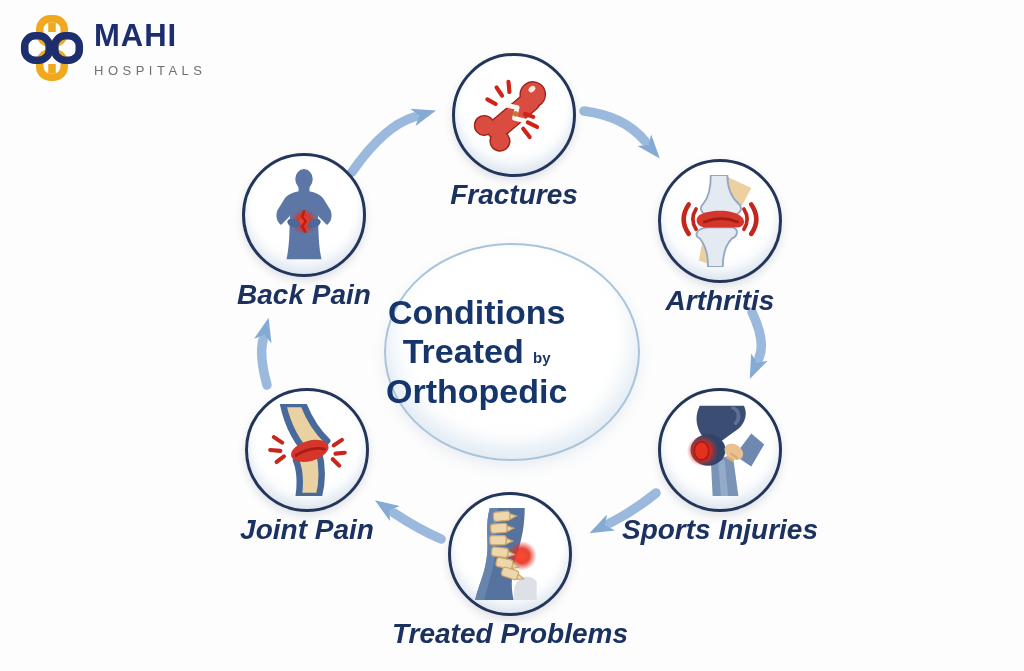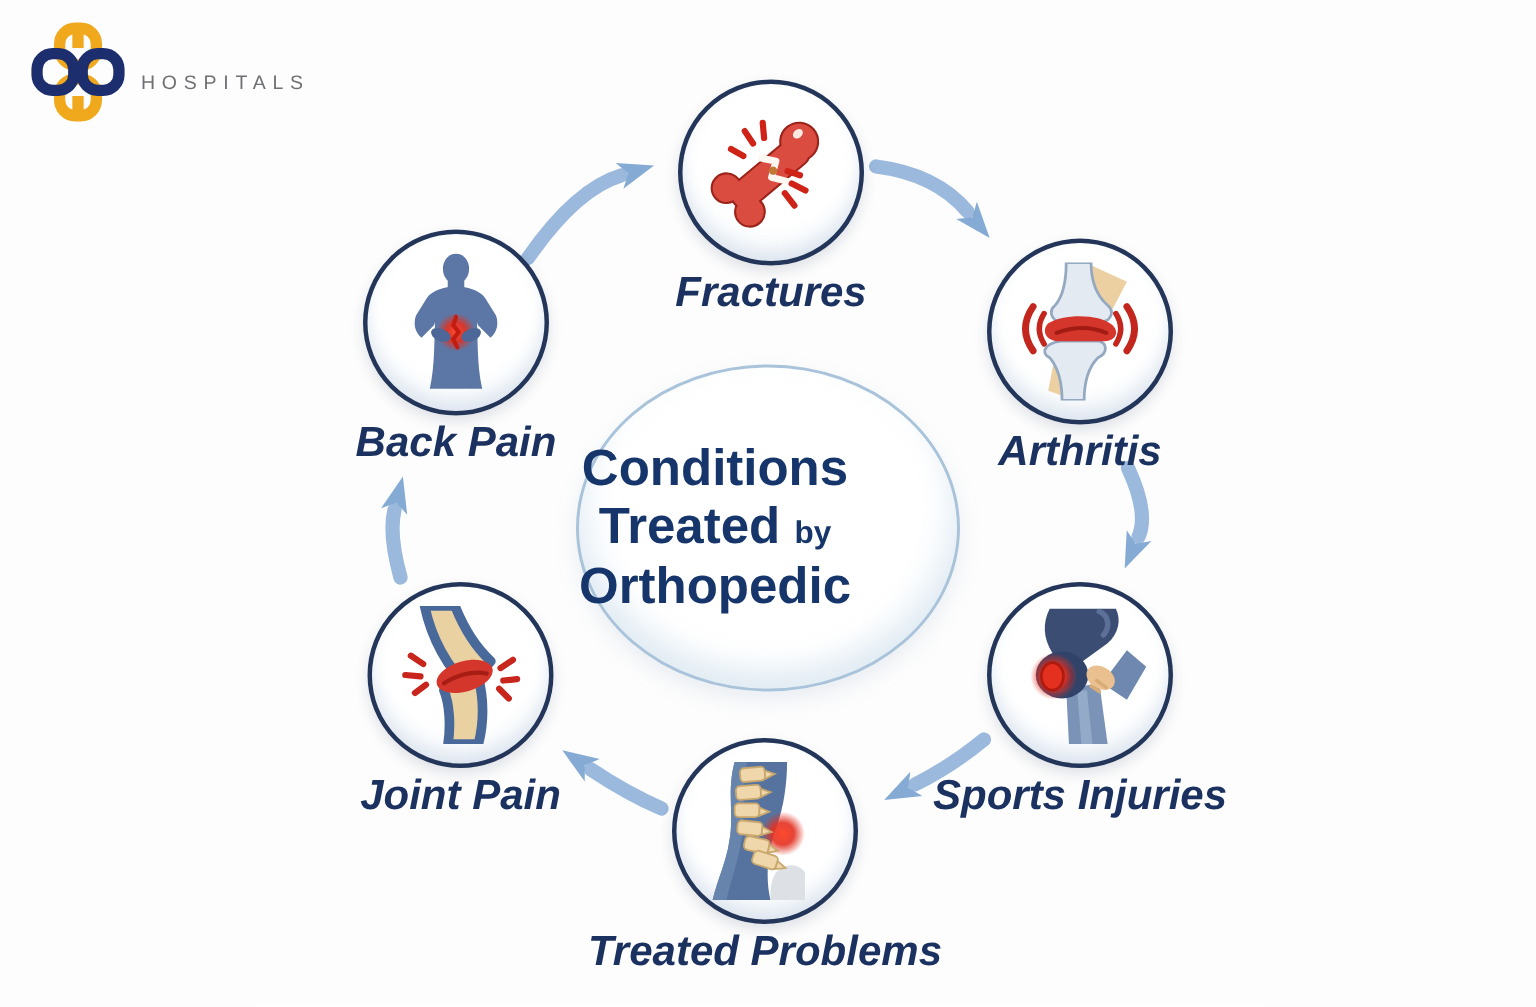--- a/index.html
+++ b/index.html
@@ -30,21 +30,21 @@
   }
   
   .center-ellipse{
     position:absolute;left:384px;top:243px;width:256px;height:218px;border-radius:50%;
     border:2px solid #a9c3da;box-sizing:border-box;
     background:radial-gradient(ellipse at 50% 38%, #ffffff 58%, #f2f7fb 80%, #e6eef6 100%);
     box-shadow:inset 0 -12px 20px rgba(160,190,215,.25), 0 6px 14px rgba(120,150,180,.15);
     display:flex;align-items:center;text-align:center;
   }
   .center-ellipse .txt{font-size:34px;font-weight:700;color:#16366b;line-height:1.16;}
-  .center-ellipse .small{font-size:21px;font-weight:700;}
+  .center-ellipse .small{font-size:15px;font-weight:700;}
   .hidden-defs{position:absolute;width:0;height:0;}
 </style>
 </head>
 <body>
 
 <div class="canvas">
 
   <svg class="hidden-defs" aria-hidden="true">
     <defs>
       <radialGradient id="redGlow" cx="50%" cy="50%" r="50%">
@@ -57,20 +57,21 @@
 
   <div class="brand">
     <svg class="mark" viewBox="0 0 68 72">
       <rect x="21" y="5" width="26" height="26" rx="11" fill="none" stroke="#f0a81c" stroke-width="8"></rect>
       <rect x="21" y="41" width="26" height="26" rx="11" fill="none" stroke="#f0a81c" stroke-width="8"></rect>
       <rect x="5" y="23" width="26" height="26" rx="11" fill="none" stroke="#1d2e6e" stroke-width="8"></rect>
       <rect x="37" y="23" width="26" height="26" rx="11" fill="none" stroke="#1d2e6e" stroke-width="8"></rect>
       <path d="M34,9 v10 M34,53 v10" stroke="#f0a81c" stroke-width="8" fill="none"></path>
     </svg>
     <div class="words">
+      <div class="name">MAHI</div>
       <div class="sub">HOSPITALS</div>
     </div>
   </div>
 
   <svg class="arrows" viewBox="0 0 1024 671">
     <defs>
       <marker id="ah" viewBox="0 0 26 22" markerWidth="26" markerHeight="22" refX="2" refY="11" orient="auto" markerUnits="userSpaceOnUse">
         <path d="M1,2 L25,11 L1,20 L7,11 Z" fill="#85abd4"></path>
       </marker>
     </defs>

